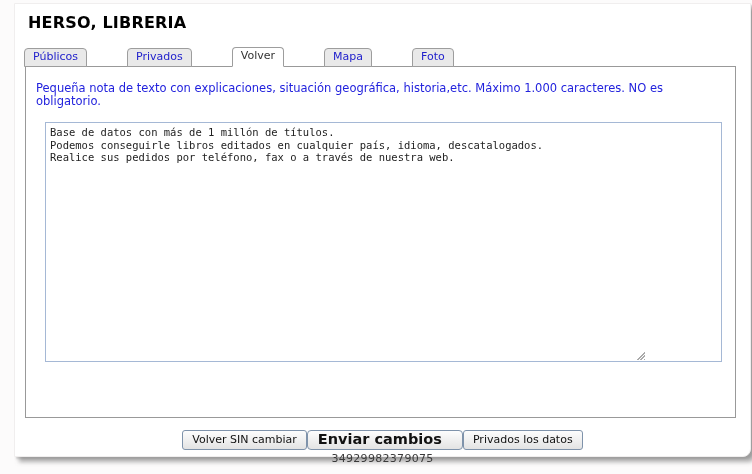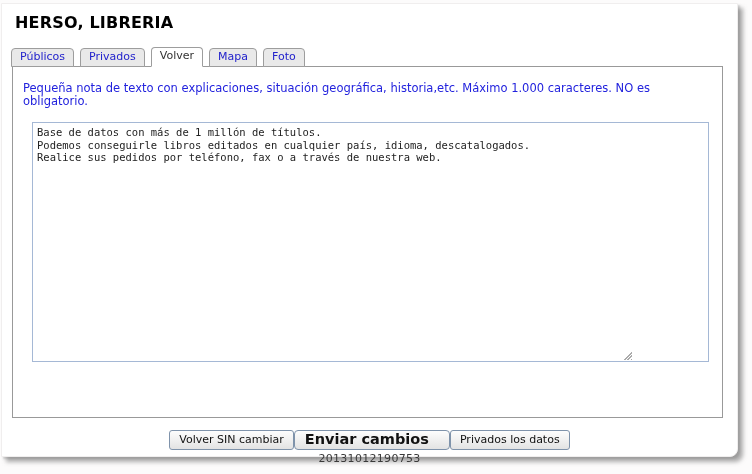--- a/index.html
+++ b/index.html
@@ -1,21 +1,21 @@
 <!DOCTYPE html>
 <html><head>
 <meta charset="utf-8">
 <style>
   * { box-sizing: border-box; margin: 0; padding: 0; }
   html, body { width: 752px; height: 474px; background: #fcfbfb; overflow: hidden; }
   body { font-family: "DejaVu Sans", "Liberation Sans", sans-serif; }
 
   .window {
     position: absolute;
-    left: 1px; top: 3px;
+    left: 14px; top: 3px;
     width: 737px; height: 454px;
     background: #ffffff;
     border: 1px solid #f0eeee;
     border-radius: 0 0 8px 0;
     box-shadow: 5px 5px 4px rgba(110,110,110,0.55), 2px 2px 2px rgba(150,150,150,0.35);
   }
 
   .page-title {
     margin: 9px 0 0 13px;
     font-size: 16px;
@@ -23,20 +23,21 @@
     color: #000000;
     letter-spacing: 0.2px;
   }
 
   .tabbar {
     display: flex;
     align-items: center;
     margin: 15px 0 0 9px;
     position: relative;
     z-index: 2;
+    gap: 34px;
   }
   .tab {
     font-size: 11px;
     color: #2222cc;
     background: #e9e9e9;
     border: 1px solid #9d9d9d;
     border-radius: 4px 4px 0 0;
     padding: 2px 8px 3px 8px;
     margin-right: 6px;
     margin-bottom: -1px;
@@ -153,15 +154,15 @@
       <span class="resize-grip"></span>
     </div>
   </div>
 
   <div class="footer">
     <button class="btn">Volver SIN cambiar</button>
     <button class="btn primary">Enviar cambios</button>
     <button class="btn">Privados los datos</button>
   </div>
 
-  <div class="timestamp">20131012190753</div>
+  <div class="timestamp">34929982379075</div>
 
 </div>
 
 </body></html>

